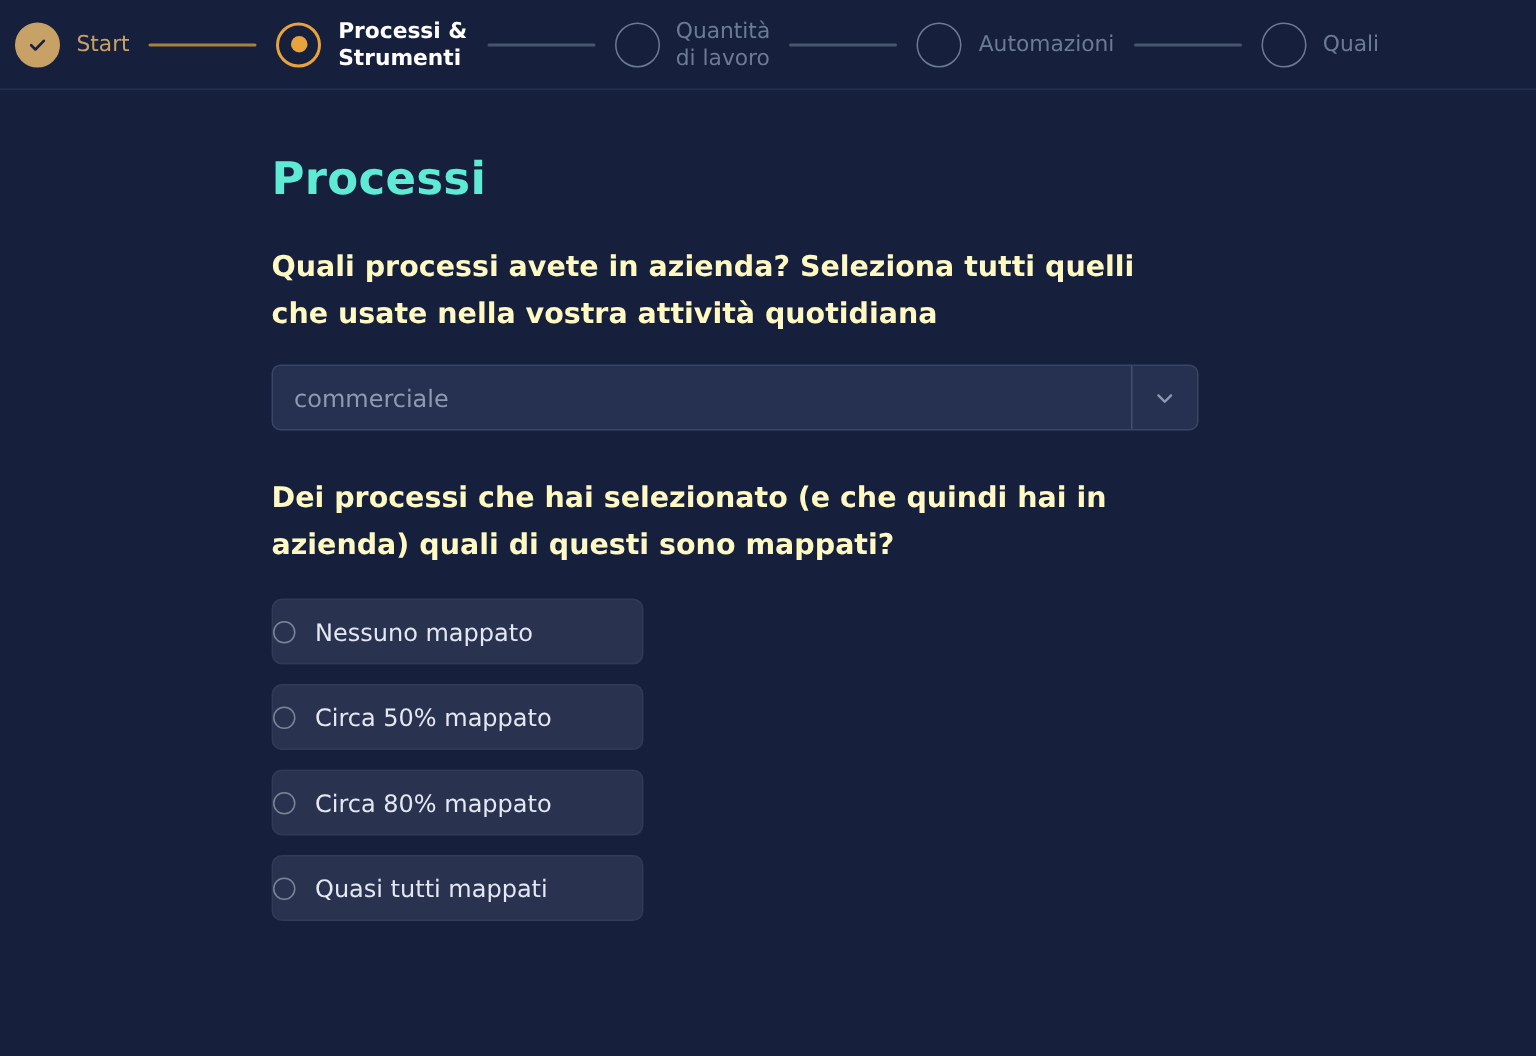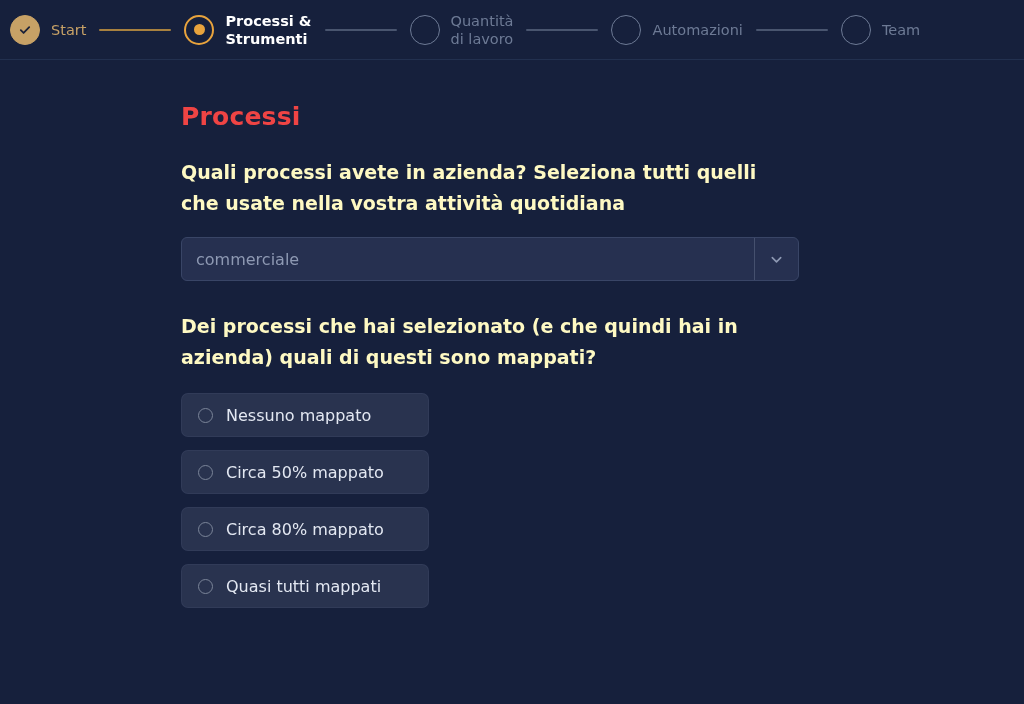--- a/index.html
+++ b/index.html
@@ -85,23 +85,23 @@
   }
   .connector.gold  { background: #a8813f; }
   .connector.plain { background: #49556f; }
 
   
   .content {
     padding: 42px 0 0 181px;
   }
 
   .page-title {
-    font-size: 25px;
+    font-size: 30px;
     font-weight: bold;
-    color: #ef4444;
+    color: #5eead4;
     letter-spacing: 0.2px;
     margin-bottom: 26px;
   }
 
   .question {
     font-size: 19px;
     font-weight: bold;
     color: #fef9c3;
     line-height: 31px;
     max-width: 600px;
@@ -153,21 +153,21 @@
   }
 
   .option {
     width: 248px;
     height: 44px;
     background: #29334f;
     border: 1px solid #39436180;
     border-radius: 7px;
     display: flex;
     align-items: center;
-    padding-left: 16px;
+    padding-left: 0;
     margin-bottom: 13px;
     cursor: pointer;
   }
 
   .radio {
     width: 15px;
     height: 15px;
     border-radius: 50%;
     border: 1.5px solid #7b8599;
     background: transparent;
@@ -223,21 +223,21 @@
     </div>
     <div class="step-label todo">Automazioni</div>
   </div>
 
   <div class="connector plain"></div>
 
   <div class="step">
     <div class="step-circle todo">
       <span></span>
     </div>
-    <div class="step-label todo">Team</div>
+    <div class="step-label todo">Quali</div>
   </div>
 </div>
 
 <div class="content">
 
   <h1 class="page-title">Processi</h1>
 
   <div class="question">Quali processi avete in azienda? Seleziona tutti quelli che usate nella vostra attività quotidiana</div>
 
   <div class="select-field">

